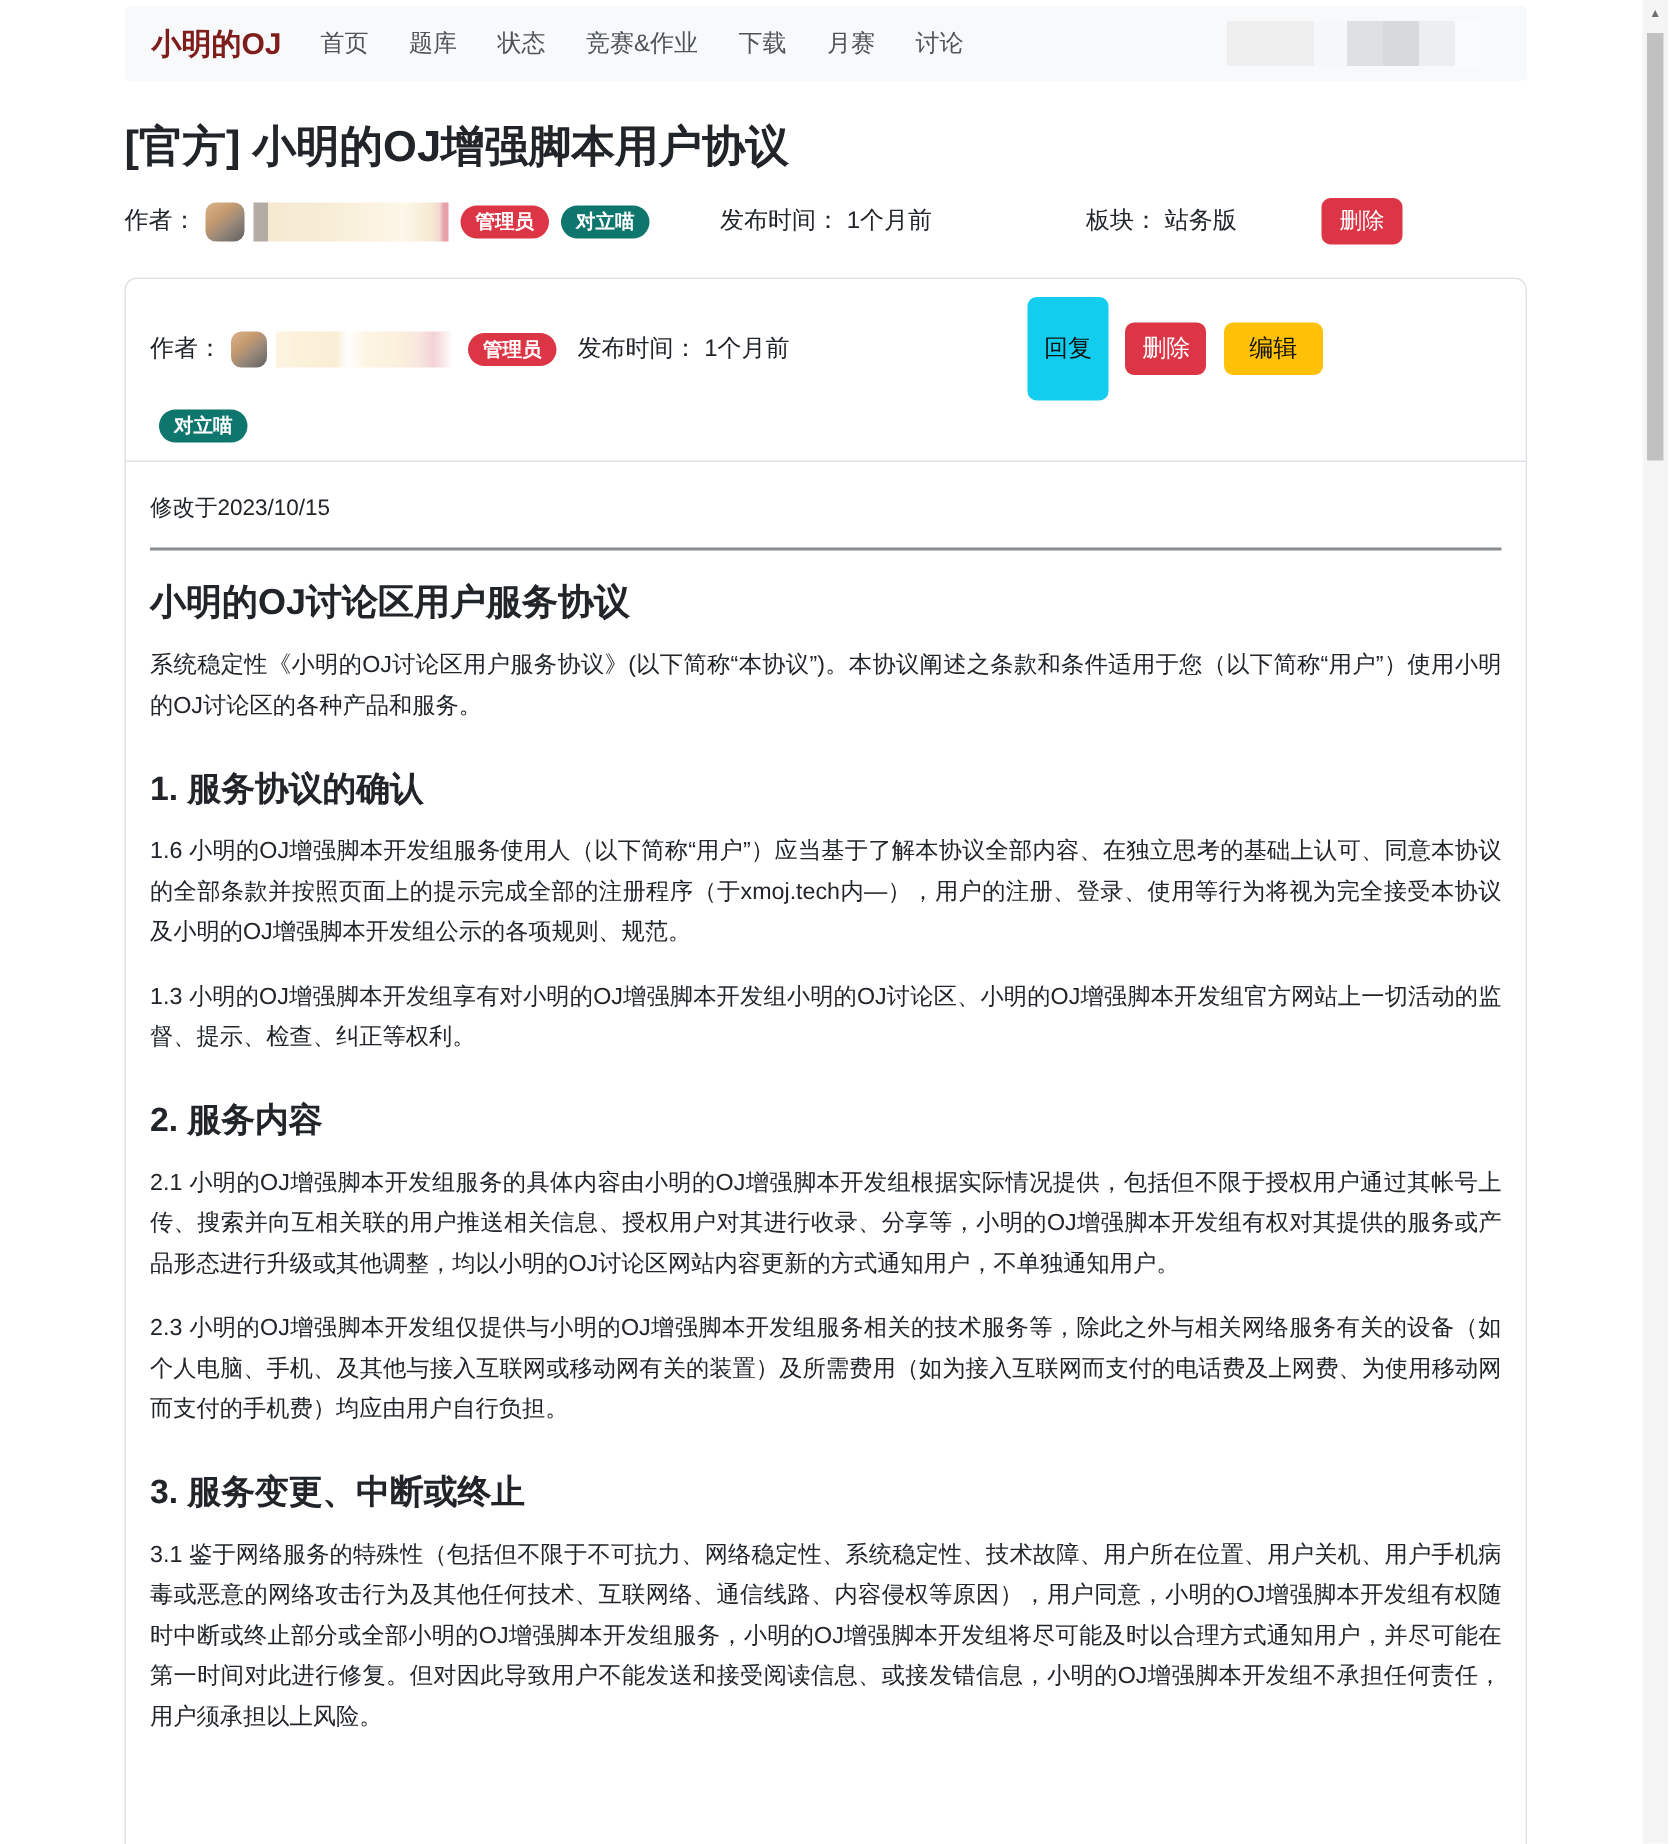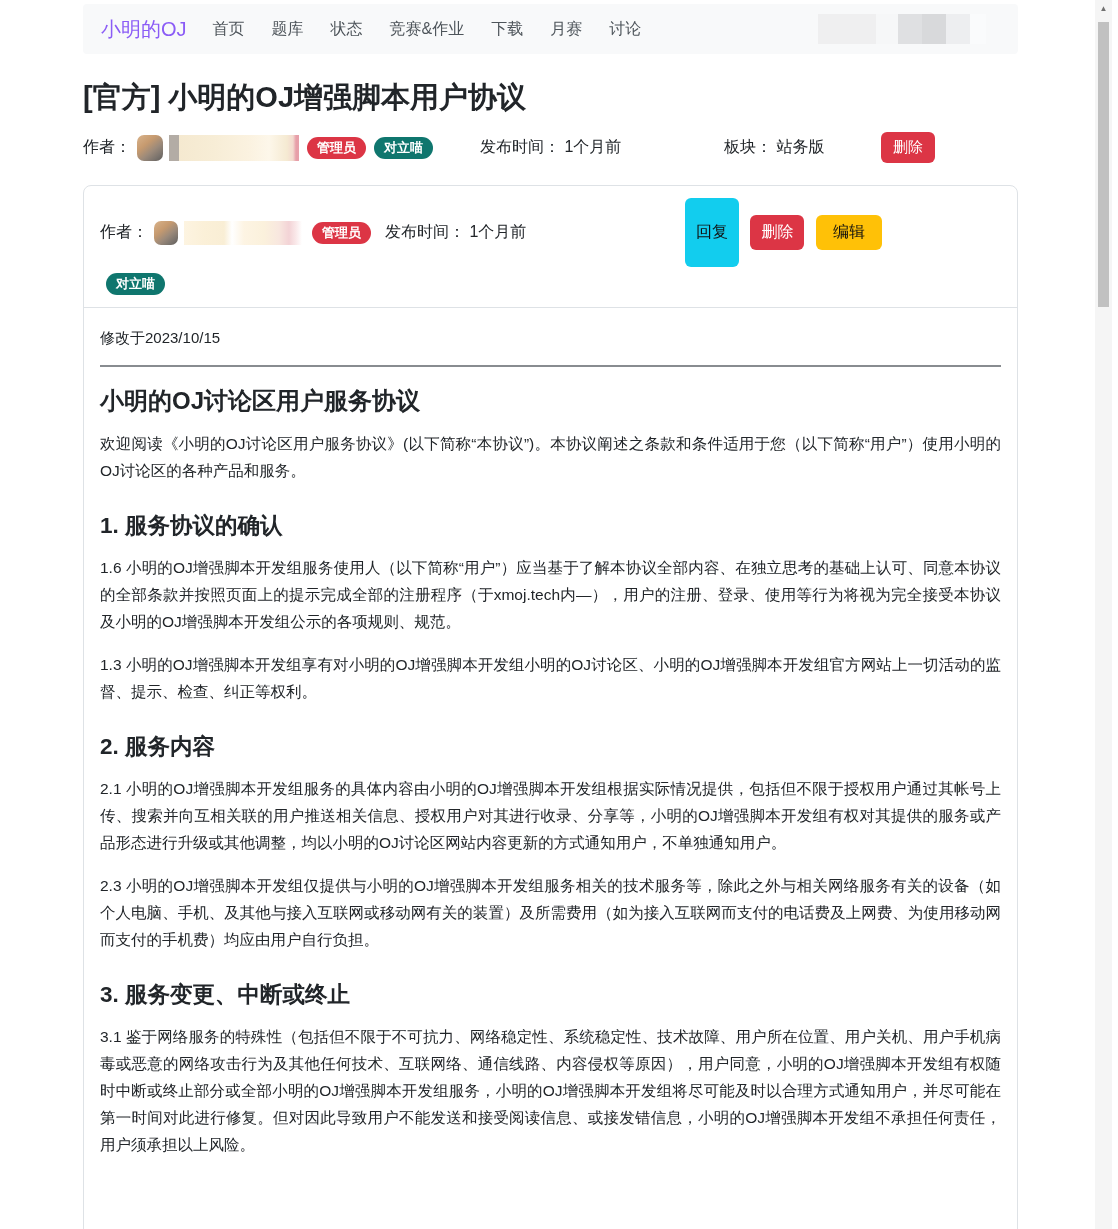--- a/index.html
+++ b/index.html
@@ -12,21 +12,21 @@
   }
   .page { position: absolute; left: 83px; top: 0; width: 935px; }
 
   
   .navbar {
     margin-top: 4px; height: 50px;
     background: #f8f9fa; border-radius: 4px;
     display: flex; align-items: center;
     padding: 0 18px;
   }
-  .brand { font-size: 20px; font-weight: 400; color: #8b5cf6; margin-right: 26px; cursor: pointer; }
+  .brand { font-size: 20px; font-weight: 700; color: #7f1d1d; margin-right: 26px; cursor: pointer; }
   .nav-link { font-size: 16px; color: #4d545a; margin-right: 27px; cursor: pointer; white-space: nowrap; }
   .nav-blur { margin-left: auto; display: flex; align-items: center; height: 100%; padding-right: 14px; }
   .nav-blur .blk { height: 30px; }
 
   
   .post-title { margin-top: 24px; font-size: 29px; font-weight: 600; color: #212529; }
   .meta-row { margin-top: 14px; display: flex; align-items: center; font-size: 16px; }
   .meta-author { display: flex; align-items: center; width: 397px; }
   .meta-time  { width: 244px; }
   .meta-board { width: 157px; }
@@ -156,21 +156,21 @@
       <div class="ch-row2">
         <span class="badge badge-cat">对立喵</span>
       </div>
     </div>
 
     <div class="card-body doc">
       <div class="modified">修改于2023/10/15</div>
       <hr class="doc-hr">
 
       <h1 class="doc-title">小明的OJ讨论区用户服务协议</h1>
-      <p>欢迎阅读《小明的OJ讨论区用户服务协议》(以下简称“本协议”)。本协议阐述之条款和条件适用于您（以下简称“用户”）使用小明的OJ讨论区的各种产品和服务。</p>
+      <p>系统稳定性《小明的OJ讨论区用户服务协议》(以下简称“本协议”)。本协议阐述之条款和条件适用于您（以下简称“用户”）使用小明的OJ讨论区的各种产品和服务。</p>
 
       <h2>1. 服务协议的确认</h2>
       <p>1.6 小明的OJ增强脚本开发组服务使用人（以下简称“用户”）应当基于了解本协议全部内容、在独立思考的基础上认可、同意本协议的全部条款并按照页面上的提示完成全部的注册程序（于xmoj.tech内—），用户的注册、登录、使用等行为将视为完全接受本协议及小明的OJ增强脚本开发组公示的各项规则、规范。</p>
       <p>1.3 小明的OJ增强脚本开发组享有对小明的OJ增强脚本开发组小明的OJ讨论区、小明的OJ增强脚本开发组官方网站上一切活动的监督、提示、检查、纠正等权利。</p>
 
       <h2>2. 服务内容</h2>
       <p>2.1 小明的OJ增强脚本开发组服务的具体内容由小明的OJ增强脚本开发组根据实际情况提供，包括但不限于授权用户通过其帐号上传、搜索并向互相关联的用户推送相关信息、授权用户对其进行收录、分享等，小明的OJ增强脚本开发组有权对其提供的服务或产品形态进行升级或其他调整，均以小明的OJ讨论区网站内容更新的方式通知用户，不单独通知用户。</p>
       <p>2.3 小明的OJ增强脚本开发组仅提供与小明的OJ增强脚本开发组服务相关的技术服务等，除此之外与相关网络服务有关的设备（如个人电脑、手机、及其他与接入互联网或移动网有关的装置）及所需费用（如为接入互联网而支付的电话费及上网费、为使用移动网而支付的手机费）均应由用户自行负担。</p>
 
       <h2>3. 服务变更、中断或终止</h2>

